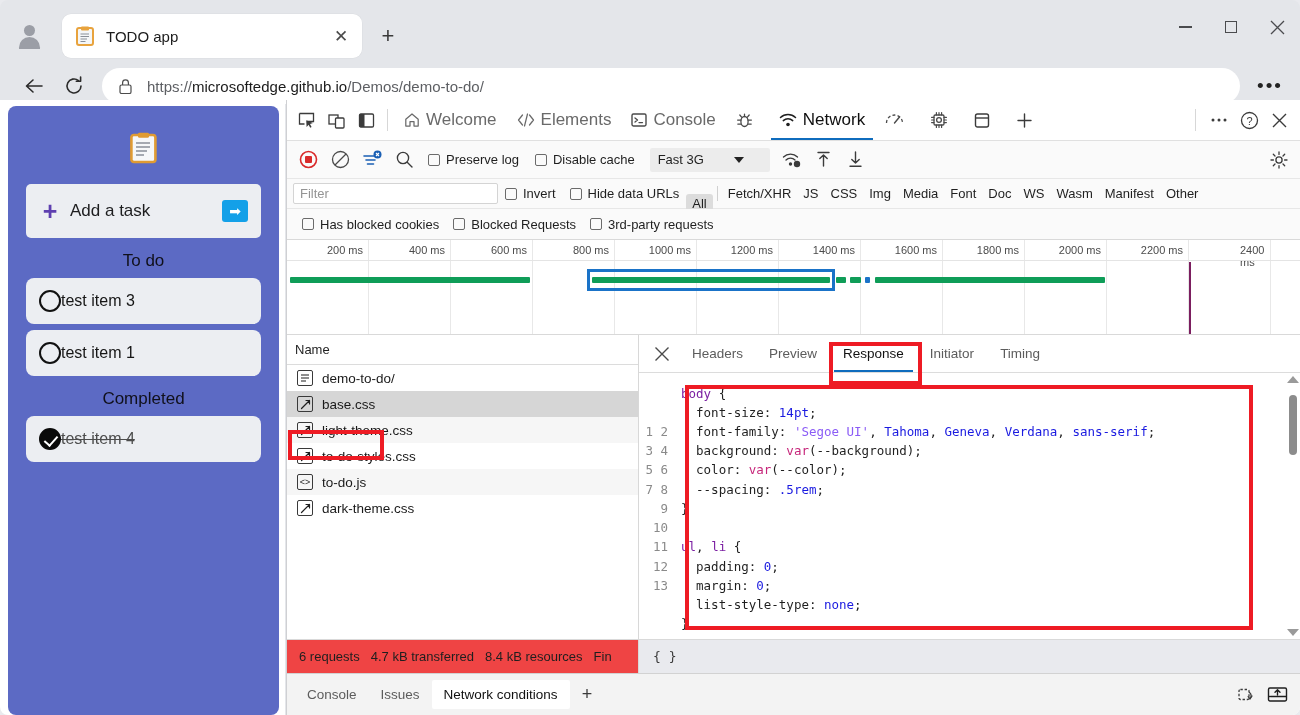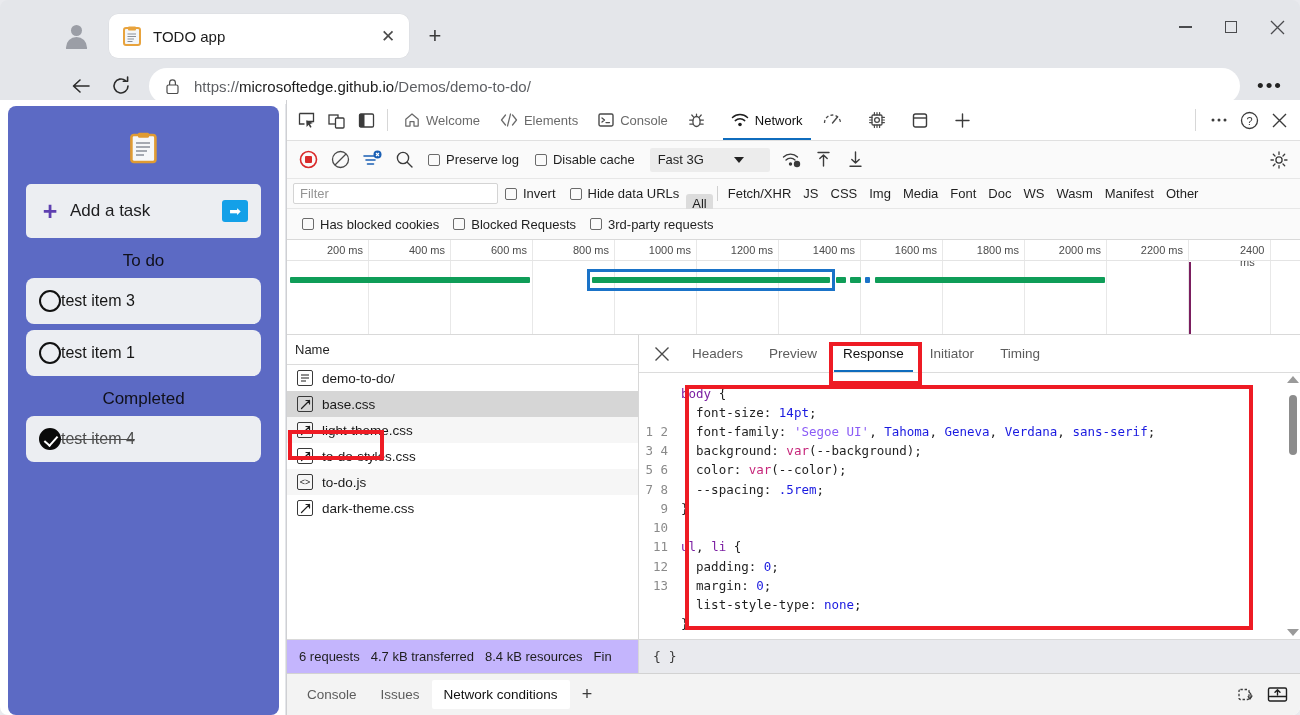--- a/index.html
+++ b/index.html
@@ -6,21 +6,21 @@
   html, body { margin:0; padding:0; }
   body {
     width:1300px; height:715px;
     font-family:"Liberation Sans", sans-serif;
     background:#e9eaee;
     overflow:hidden;
     -webkit-font-smoothing:antialiased;
   }
 
   
-  #browser { position:absolute; inset:0; background:#e4e6ea; border-radius:8px; overflow:hidden;padding-left:47px; }
+  #browser { position:absolute; inset:0; background:#e4e6ea; border-radius:8px; overflow:hidden; }
 
   .tabstrip { height:62px; position:relative; display:flex; align-items:flex-end; padding-left:8px; }
   .profile-btn{
     position:absolute; left:13px; top:20px; width:33px; height:33px; border-radius:50%;
     display:flex; align-items:center; justify-content:center;
   }
   .avatar-head{ width:11px;height:11px;border-radius:50%;background:#9b9ea6; position:absolute; top:5px;}
   .avatar-body{ width:21px;height:12px;border-radius:11px 11px 0 0;background:#9b9ea6; position:absolute; bottom:4px;}
 
   .tab{
@@ -89,21 +89,21 @@
     position:absolute; left:286px; top:100px; width:1014px; height:615px;
     background:#ffffff; border-left:1px solid #cfd0d3; display:flex; flex-direction:column;
     font-size:12px; color:#1f1f1f;
   }
   .dt-row{ display:flex; align-items:center; }
   .dt-top{ height:41px; border-bottom:1px solid #e0e0e0; background:#fff; padding-left:4px; }
   .dt-icn{ width:30px;height:32px; display:flex;align-items:center;justify-content:center; color:#3b3b3b;}
   .vsep{ width:1px; height:22px; background:#d7d7d7; margin:0 6px; }
   .dt-tab{
     height:40px; display:flex; align-items:center; gap:6px; padding:0 10px;
-    color:#6a6a6a; font-size:13px; position:relative; white-space:nowrap;
+    color:#6a6a6a; font-size:17px; position:relative; white-space:nowrap;
   }
   .dt-tab.sel{ color:#0f0f0f; }
   .dt-tab.sel:after{ content:""; position:absolute; left:2px; right:2px; bottom:0; height:2.5px; background:#0f6cbd;}
   .dt-right{ margin-left:auto; display:flex; align-items:center; padding-right:6px; }
   .dt-right .vsep{ margin:0 8px 0 2px;}
 
   .dt-ctrl{ height:38px; border-bottom:1px solid #e7e7e7; background:#fafafa; padding-left:6px; gap:2px;}
   .cbox{ width:12px;height:12px; border:1.3px solid #6b6b6b; border-radius:2px; flex:0 0 12px;}
   .ck-lbl{ display:flex;align-items:center;gap:6px; font-size:13px; color:#1f1f1f; margin:0 7px; white-space:nowrap;}
   .throttle{
@@ -155,21 +155,21 @@
   .tok-str{color:#8b5cf6;margin-top:17px;} .tok-fn{color:#c6267a;} .tok-kw{color:#1a1ae0;}
   .vscroll{ position:absolute; right:0; top:0; bottom:0; width:15px; background:#fff; display:flex; flex-direction:column; align-items:center; justify-content:space-between; padding:3px 0;}
   .vs-arrow{ width:0;height:0; border-left:6px solid transparent;border-right:6px solid transparent;}
   .vs-up{ border-bottom:7px solid #9a9a9a;}
   .vs-dn{ border-top:7px solid #9a9a9a;}
   .vs-thumb{ position:absolute; top:22px; width:8px; height:60px; background:#8c8c8c; border-radius:4px;}
 
   .red-box{ position:absolute; border:4px solid #ee1b24; pointer-events:none; }
 
   .summary{ height:34px; display:flex; align-items:stretch; border-top:1px solid #d9d9d9; background:#e9eaee; font-size:13px; color:#1f1f1f;}
-  .sum-left{ width:352px; background:#c4b5fd; display:flex; align-items:center; gap:11px; padding-left:12px; border-right:1px solid #d8d8d8; overflow:hidden; white-space:nowrap;}
+  .sum-left{ width:352px; background:#ef4444; display:flex; align-items:center; gap:11px; padding-left:12px; border-right:1px solid #d8d8d8; overflow:hidden; white-space:nowrap;}
   .sum-right{ flex:1; display:flex; align-items:center; padding-left:14px; color:#3a3a3a; font-family:"DejaVu Sans Mono", monospace;}
 
   .drawer{ height:42px; background:#f3f3f3; border-top:1px solid #d2d2d2; display:flex; align-items:center; padding-left:8px;}
   .dr-tab{ padding:0 12px; height:29px; display:flex; align-items:center; font-size:13.5px; color:#5c5c5c; border-radius:2px;}
   .dr-tab.sel{ background:#fff; color:#111;}
   .dr-right{ margin-left:auto; display:flex; align-items:center; gap:10px; padding-right:12px;}
   svg{ display:block; }
 </style>
 </head>
 <body>

